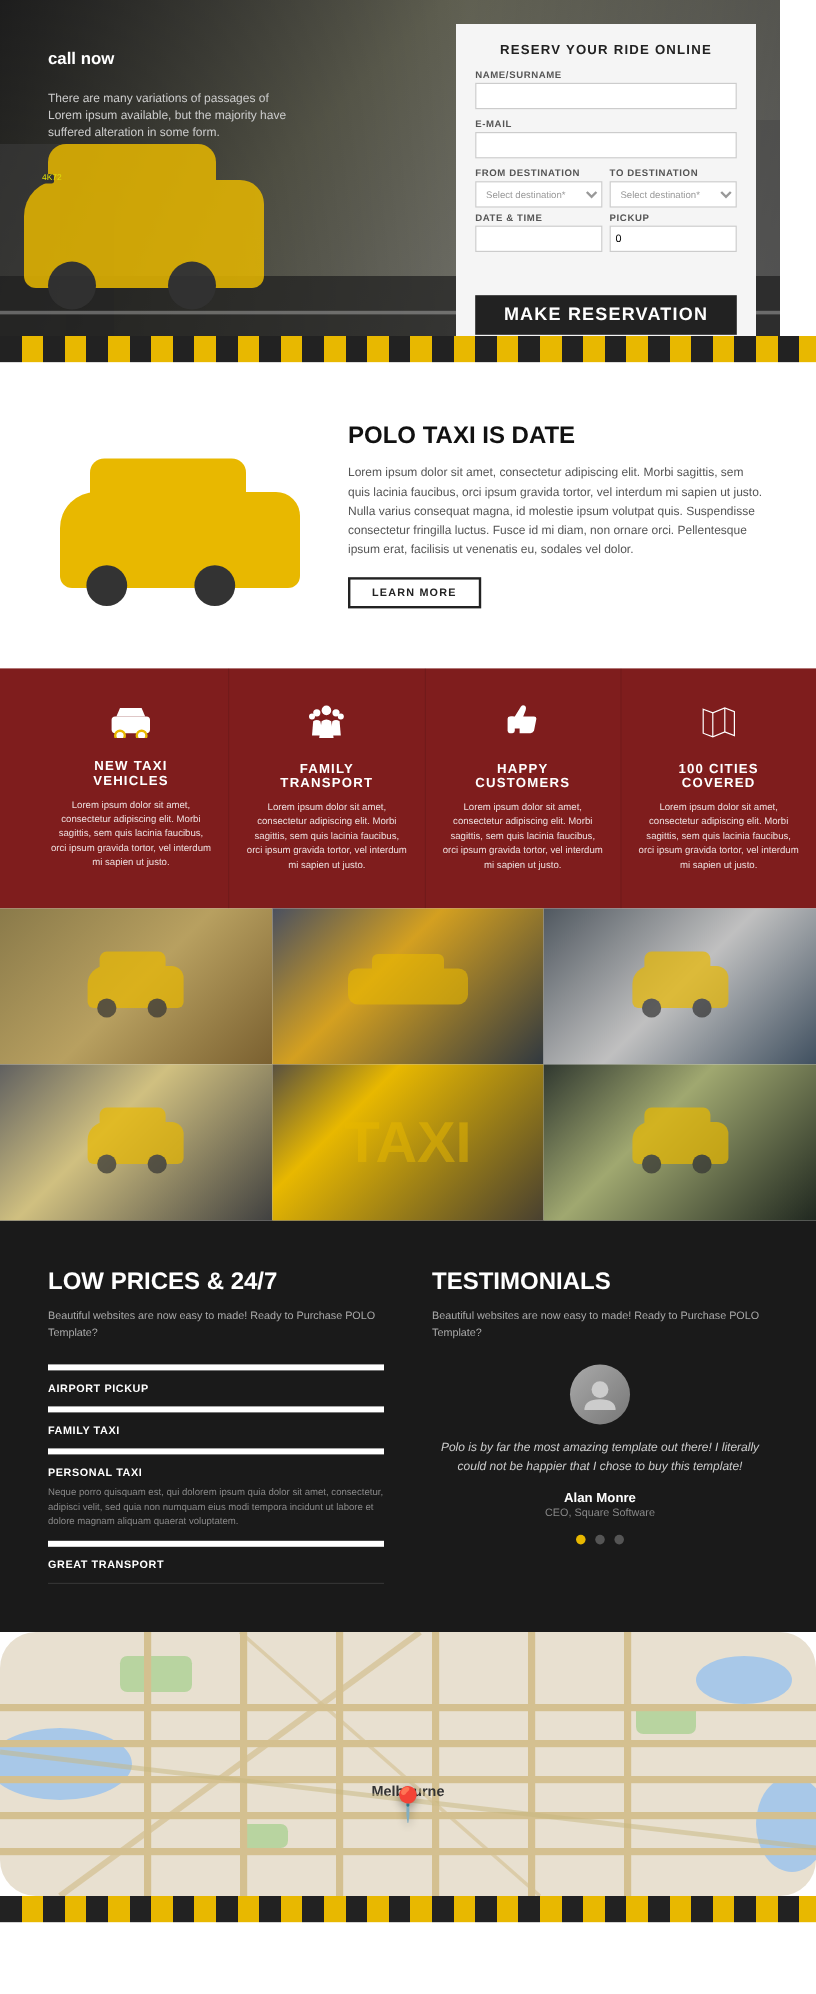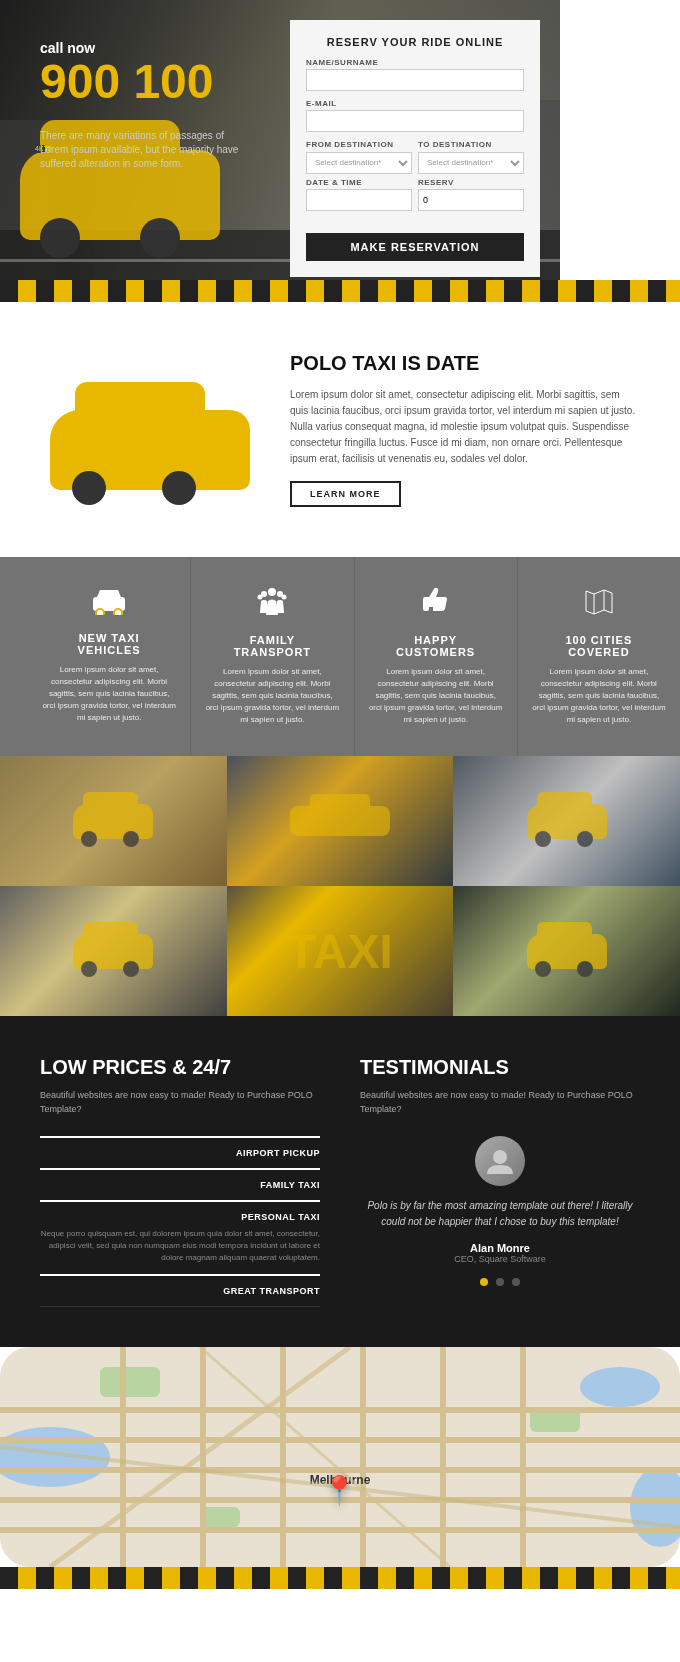--- a/index.html
+++ b/index.html
@@ -1,21 +1,21 @@
 <!DOCTYPE html>
 <html><head>
   <meta charset="utf-8">
   <style>
     * { margin: 0; padding: 0; box-sizing: border-box; }
     body { font-family: Arial, sans-serif; width: 680px; overflow-x: hidden; }
 
     
     .hero {
       position: relative;
-      width: 560px;
+      width: 650px;
       height: 280px;
       background: #0369a1;
       overflow: hidden;
     }
     .hero-bg {
       width: 100%; height: 100%;
       background: linear-gradient(135deg, #3a3a3a 0%, #6a6a5a 40%, #888 100%);
       position: absolute; top:0; left:0;
     }
     
@@ -126,25 +126,25 @@
       background: #fff;
       font-size: 9px;
       padding: 2px 4px;
     }
     .btn-reserve {
       width: 100%;
       background: #222;
       color: #fff;
       border: none;
       padding: 8px;
-      font-size: 11px;
+      font-size: 15px;
       font-weight: bold;
       letter-spacing: 1px;
       cursor: pointer;
-      margin-top: 10px;
+      margin-top: 24px;
     }
 
     
     .checker-stripe {
       width: 100%;
       height: 22px;
       background: repeating-linear-gradient(
         90deg,
         #222 0px, #222 18px,
         #e8b800 18px, #e8b800 36px
@@ -208,21 +208,21 @@
       font-weight: bold;
       letter-spacing: 1px;
       cursor: pointer;
       color: #222;
     }
 
     
     .features-section {
       display: flex;
       width: 100%;
-      background: #737373;
+      background: #7f1d1d;
       padding-left: 28px;
     }
     .feature-item {
       flex: 1;
       padding: 30px 14px;
       text-align: center;
       border-right: 1px solid rgba(0,0,0,0.1);
     }
     .feature-item:last-child { border-right: none; }
     .feature-icon {
@@ -306,23 +306,22 @@
       color: #fff;
       margin-bottom: 10px;
     }
     .dark-col .subtitle {
       font-size: 9px;
       color: #aaa;
       margin-bottom: 20px;
       line-height: 1.5;
     }
     .accordion-item {
-      border-top: 2px solid #ffffff;
+      border-top: 5px solid #ffffff;
       padding: 10px 0;
-      text-align: right;
     }
     .accordion-item:last-child { border-bottom: 1px solid #333; }
     .accordion-title {
       font-size: 9px;
       font-weight: bold;
       color: #fff;
       letter-spacing: 0.5px;
     }
     .accordion-content {
       font-size: 8px;
@@ -458,21 +457,20 @@
 
   <div style="position:absolute;bottom:0;left:0;right:0;height:50px;background:rgba(30,30,30,0.7);"></div>
   <div style="position:absolute;bottom:18px;left:0;right:0;height:3px;background:rgba(255,255,255,0.3);border-left: 60px dashed transparent;border-right:60px dashed transparent;"></div>
 
   <div class="hero-car">
     <div style="position:absolute;top:-5px;left:15px;width:10px;height:8px;background:#333;border-radius:2px;font-size:7px;color:#ff0;text-align:center;line-height:8px;">4K72</div>
   </div>
 
   <div class="hero-text">
     <div class="call-now">call now</div>
-    <div class="phone">900 100</div>
     <div class="hero-desc">There are many variations of passages of Lorem ipsum available, but the majority have suffered alteration in some form.</div>
   </div>
 
   <div class="reservation-box">
     <h3>RESERV YOUR RIDE ONLINE</h3>
     <label class="form-label">NAME/SURNAME</label>
     <input class="form-input" type="text" style="">
     <label class="form-label">E-MAIL</label>
     <input class="form-input" type="text" style="">
     <div class="form-row">
@@ -488,21 +486,21 @@
           <option>Select destination*</option>
         </select>
       </div>
     </div>
     <div class="form-row">
       <div class="form-col">
         <label class="form-label">DATE &amp; TIME</label>
         <input class="form-input" type="text" style="">
       </div>
       <div class="form-col">
-        <label class="form-label">RESERV</label>
+        <label class="form-label">PICKUP</label>
         <input class="form-number" type="number" value="0" style="">
       </div>
     </div>
     <button class="btn-reserve">MAKE RESERVATION</button>
   </div>
 </section>
 
 <div class="checker-stripe"></div>
 
 <section class="about-section">

